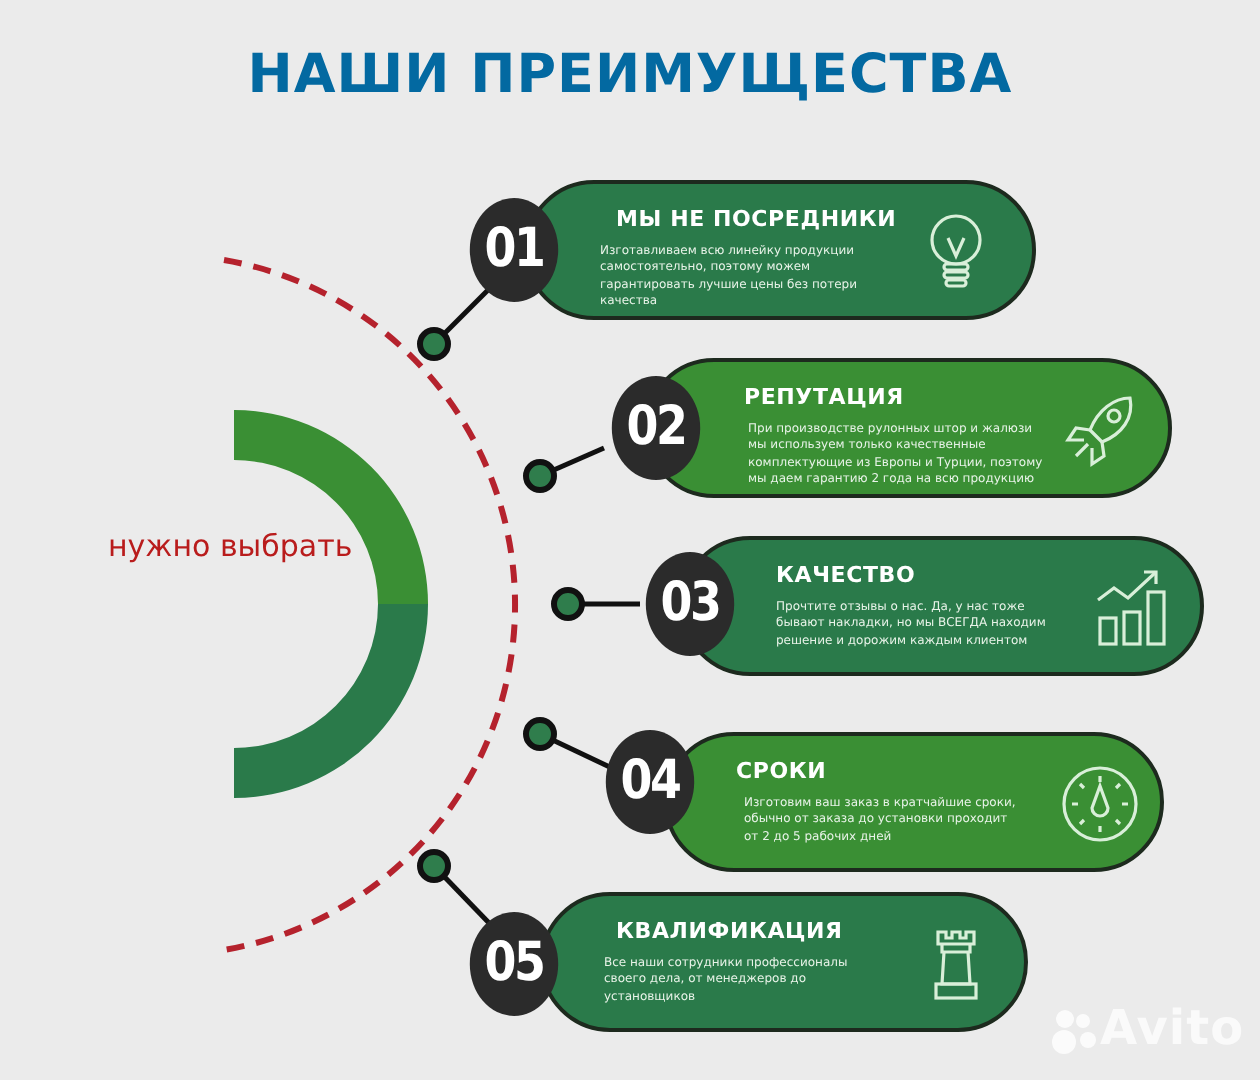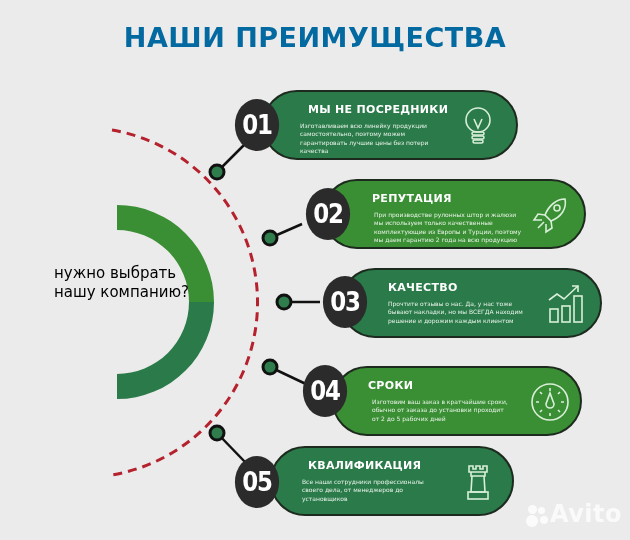--- a/index.html
+++ b/index.html
@@ -12,21 +12,21 @@
   .title {
     position: absolute; left: 0; top: 22px; width: 630px;
     text-align: center; font-weight: 700; font-size: 27px; letter-spacing: 0.5px;
     color: #0369a1;
   }
   svg.bg { position: absolute; left: 0; top: 0; }
   .why {
     position: absolute; left: 54px; top: 264px; color: #222;
   }
   .why .big { font-size: 21px; font-weight: 700; letter-spacing: 0.5px; line-height: 24px; }
-  .why .small { font-size: 15px; line-height: 19px; color: #000000; }
+  .why .small { font-size: 15px; line-height: 19px; color: #b91c1c; }
   .pill {
     position: absolute; height: 70px; border-radius: 36px;
     border: 2px solid #1d2a1e; box-sizing: border-box;
     color: #fff;
   }
   .pill .ptitle {
     position: absolute; top: 11px; font-size: 11px; font-weight: 700; letter-spacing: 0.3px;
   }
   .pill .ptext {
     position: absolute; top: 30px; font-size: 6px; line-height: 8.4px; color: #e8f3e8;
@@ -70,21 +70,20 @@
     <circle cx="217" cy="172" r="7"></circle>
     <circle cx="270" cy="238" r="7"></circle>
     <circle cx="284" cy="302" r="7"></circle>
     <circle cx="270" cy="367" r="7"></circle>
     <circle cx="217" cy="433" r="7"></circle>
   </g>
 </svg>
 
 <div class="why">
   <div class="small">нужно выбрать</div>
-  <div class="small">нашу компанию?</div>
 </div>
 
 <div class="pill" style="left:262px; top:90px; width:256px; background:#2a7a4a;">
   <div class="ptitle" style="left:44px;">МЫ НЕ ПОСРЕДНИКИ</div>
   <div class="ptext" style="left:36px; width:140px;">Изготавливаем всю линейку продукции самостоятельно, поэтому можем гарантировать лучшие цены без потери качества</div>
   <svg class="icon" style="left:192px;" viewBox="0 0 44 44" fill="none" stroke="#d9efd9" stroke-width="1.6">
     <circle cx="22" cy="16" r="12"></circle>
     <path d="M18 15 L22 24 L26 15"></path>
     <rect x="16" y="28" width="12" height="3" rx="1.5"></rect>
     <rect x="16" y="32" width="12" height="3" rx="1.5"></rect>

